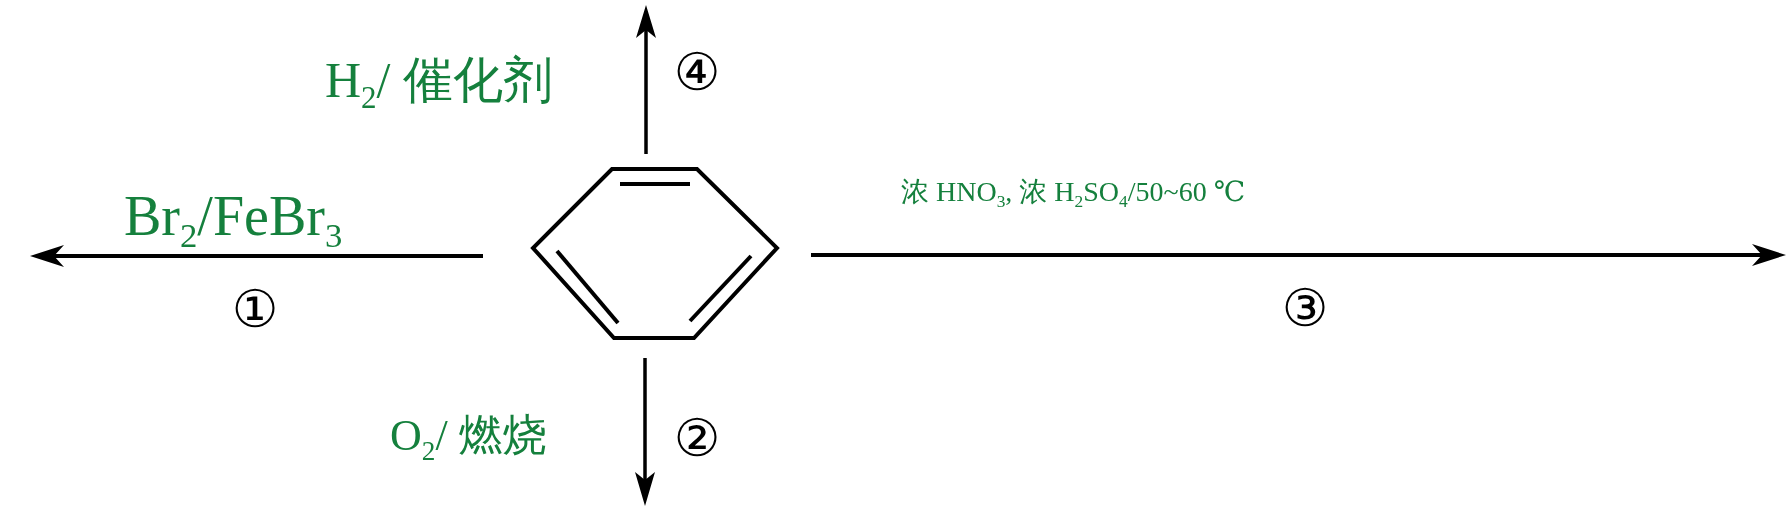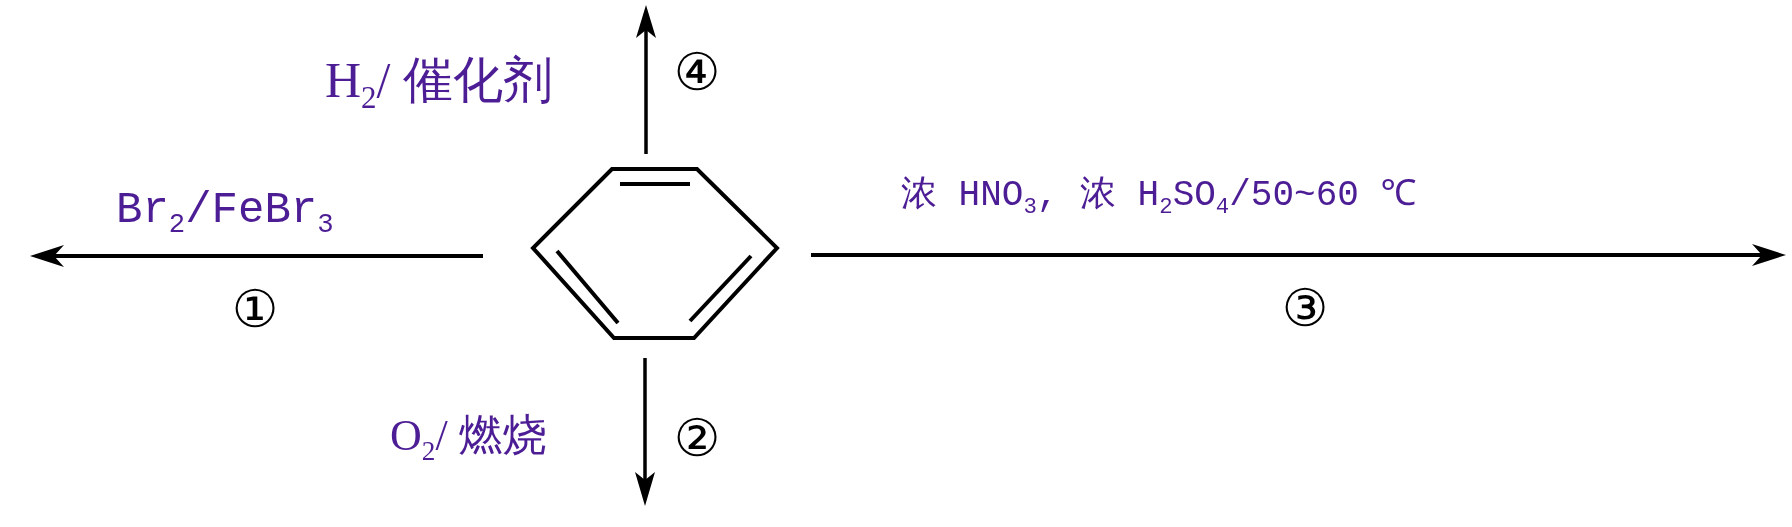--- a/index.html
+++ b/index.html
@@ -1,18 +1,18 @@
 <!DOCTYPE html>
 <html><head>
 <meta charset="utf-8">
 <style>
   html, body { margin: 0; padding: 0; background: #ffffff; }
   body { width: 1792px; height: 527px; position: relative; overflow: hidden; }
   svg { position: absolute; left: 0; top: 0; }
-  .lbl { position: absolute; font-family: "Liberation Serif", "DejaVu Serif", serif; color: #4c1d95; white-space: nowrap; line-height: 1; text-align: right; }
+  .lbl { position: absolute; font-family: "Liberation Serif", "DejaVu Serif", serif; color: #15803d; white-space: nowrap; line-height: 1; text-align: right; }
   .lbl sub { font-size: 0.62em; vertical-align: -0.35em; line-height: 0; }
   .circ { position: absolute; font-family: "DejaVu Sans", sans-serif; color: #000; line-height: 1; text-align: center; }
 </style>
 </head>
 <body>
 
 <svg width="1792" height="527" viewBox="0 0 1792 527">
 
   <g stroke="#000" stroke-width="4" fill="none" stroke-linejoin="miter">
     <polygon points="612,169 697,169 777,248 694,338 614,338 533,248"></polygon>
@@ -35,26 +35,26 @@
     <line x1="646" y1="154" x2="646" y2="22" stroke="#000" stroke-width="3.5"></line>
     <polygon points="646,5 636,38 646,30 656,38" fill="#000"></polygon>
   </g>
 
   <g>
     <line x1="645" y1="358" x2="645" y2="490" stroke="#000" stroke-width="3.5"></line>
     <polygon points="645,506 635,472 645,480 655,472" fill="#000"></polygon>
   </g>
 </svg>
 
-<div class="lbl" style="left:116px; top:188px; font-size:44px;font-family:Liberation Mono, monospace;">
+<div class="lbl" style="left:124px; top:188px; font-size:56px;">
   <span>Br</span><sub>2</sub><span>/FeBr</span><sub>3</sub>
 </div>
 <div class="circ" style="left:222px; top:283px; width:66px; font-size:52px;">①</div>
 
-<div class="lbl" style="left:901px; top:178px; font-size:36px;font-family:Liberation Mono, monospace;">
+<div class="lbl" style="left:901px; top:178px; font-size:28px;">
   <span>浓 HNO</span><sub>3</sub><span>, 浓 H</span><sub>2</sub><span>SO</span><sub>4</sub><span>/50~60 ℃</span>
 </div>
 <div class="circ" style="left:1272px; top:282px; width:66px; font-size:52px;">③</div>
 
 <div class="lbl" style="left:325px; top:55px; font-size:50px;">
   <span>H</span><sub>2</sub><span>/ 催化剂</span>
 </div>
 <div class="circ" style="left:664px; top:46px; width:66px; font-size:52px;">④</div>
 
 <div class="lbl" style="left:390px; top:414px; font-size:44px;">

